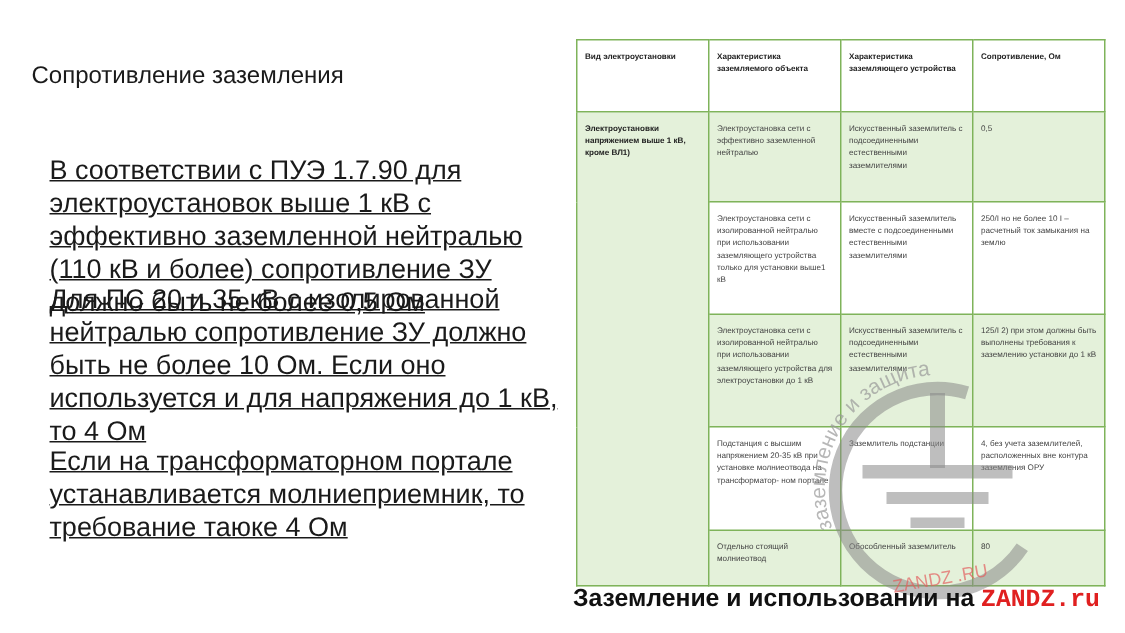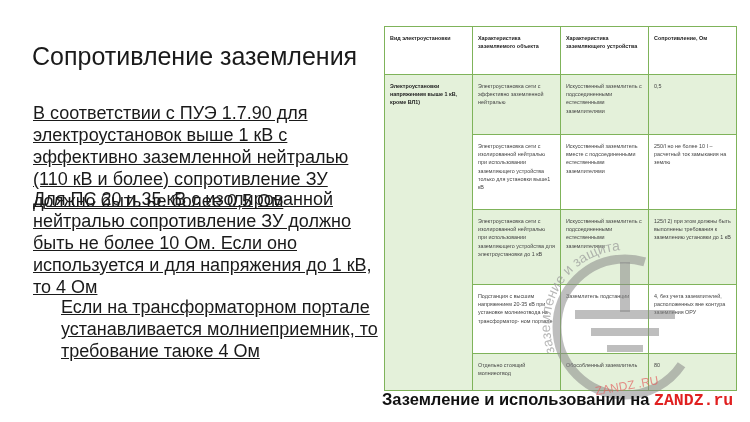--- a/index.html
+++ b/index.html
@@ -1,21 +1,21 @@
 <!DOCTYPE html>
 <html><head>
 <meta charset="utf-8">
 <style>
   html, body { margin:0; padding:0; }
   body { width:750px; height:422px; background:#ffffff; position:relative; overflow:hidden; font-family:"Liberation Sans", sans-serif; color:#1a1a1a; }
-  .title { position:absolute; left:32px; top:42px; font-size:25px; color:#1a1a1a; }
+  .title { position:absolute; left:21px; top:42px; font-size:16px; color:#1a1a1a; }
   .para { position:absolute; left:33px; font-size:18px; line-height:22px; color:#1a1a1a; width:345px;text-decoration:underline; }
   .p1 { top:102px; }
   .p2 { top:188px; }
-  .p3 { top:296px;margin-left:28px; }
+  .p3 { top:296px; }
   .table-wrap { position:absolute; left:384px; top:26px; width:352px; height:363px; }
   table { border-collapse:collapse; width:352px; table-layout:fixed; font-size:5.4px; line-height:8.2px; color:#444; }
   td, th { border:1px solid #7fb35a; vertical-align:top; padding:7px 5px 3px 5px; text-align:left; font-weight:normal; }
   th { font-weight:bold; color:#222; background:#ffffff; height:37px; }
   .g { background:#e4f1da; }
   .w { background:#ffffff; }
   .rowhead { font-weight:bold; color:#222; }
   .footer { position:absolute; left:382px; top:390px; font-size:16.5px; font-weight:bold; color:#111; }
   .footer .brand { color:#e02020;font-family:Liberation Mono, monospace; }
   .wm { position:absolute; left:525px; top:222px; width:200px; height:200px; pointer-events:none; }

